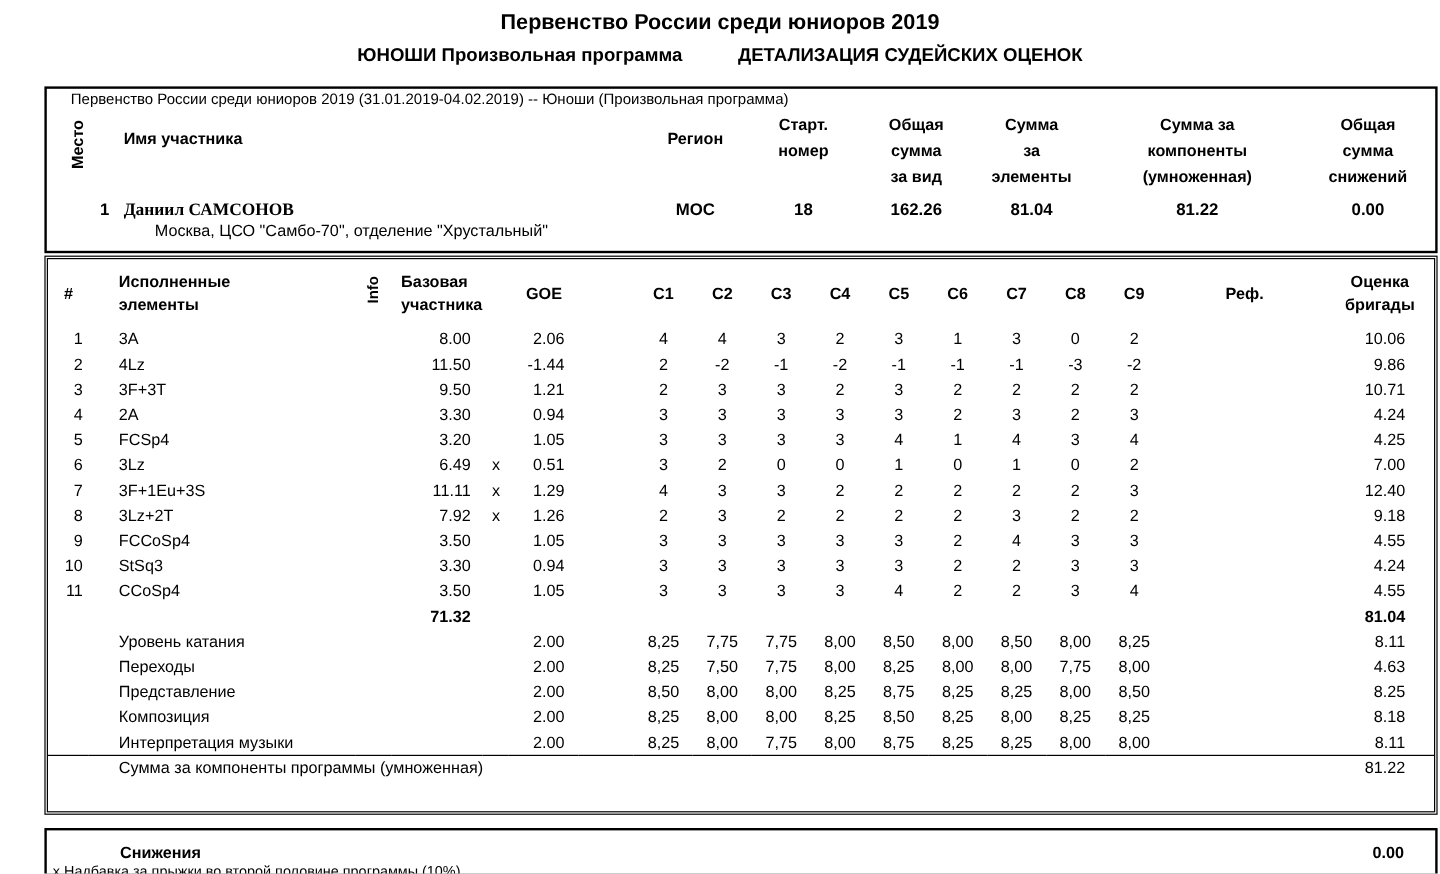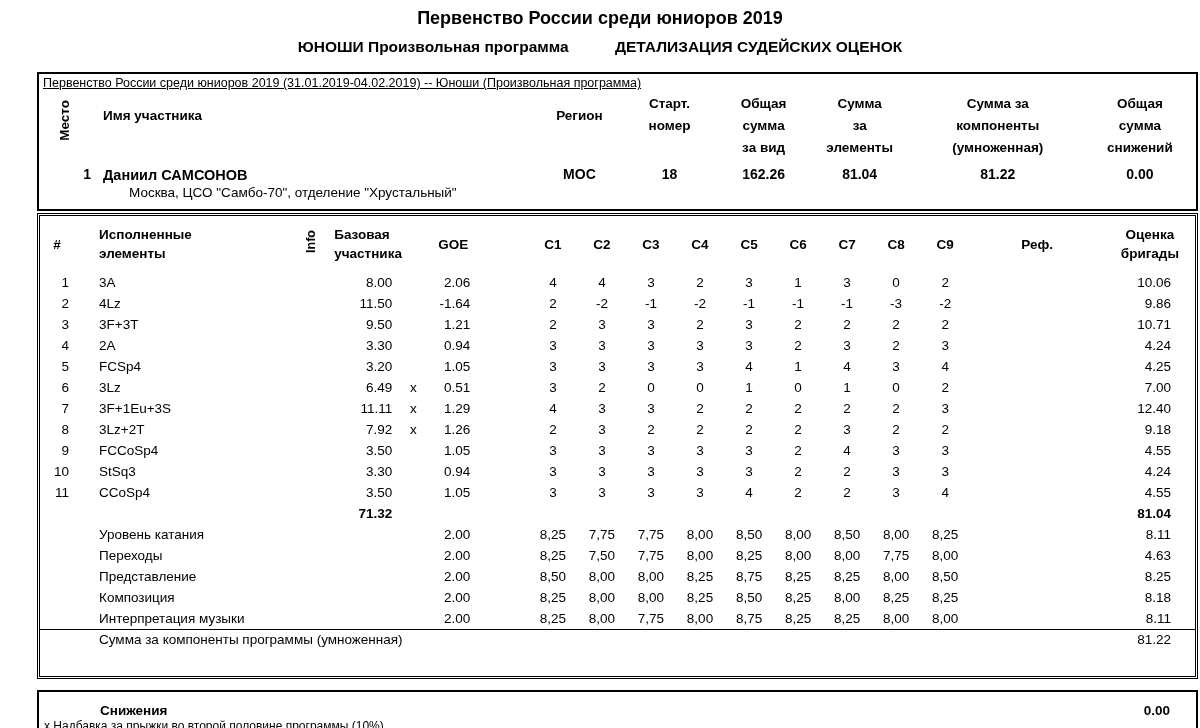--- a/index.html
+++ b/index.html
@@ -11,38 +11,38 @@
   .page-subtitle { position: absolute; top: 38px; left: 0; width: 1200px; text-align: center;
                    font-size: 15.5px; font-weight: bold; }
   .page-subtitle .seg2 { margin-left: 42px; }
 
   .box { position: absolute; left: 37px; width: 1161px; background: #fff; }
   .participant-box { top: 72px; height: 139px; border: 2px solid #000; }
   .elements-box { top: 213px; height: 466px; border: 3px double #000; }
   .deductions-box { top: 690px; height: 40px; border: 2px solid #000;
                     display: flex; align-items: center; justify-content: space-between; }
 
-  .event-line { font-size: 12.5px; line-height: 18px; height: 18px; padding-left: 4px;
-                white-space: nowrap; overflow: hidden; text-decoration: underline; }
+  .event-line { font-size: 12.5px; line-height: 18px; height: 18px; padding-left: 20px;
+                white-space: nowrap; overflow: hidden; }
 
   table { border-collapse: collapse; table-layout: fixed; width: 100%; }
   td, th { overflow: hidden; }
 
   
   .p-table { font-size: 13.5px; }
   .p-table th { font-weight: bold; vertical-align: top; text-align: center;
                 line-height: 22px; white-space: pre-line; padding-top: 1px; }
   .p-table th.th-name { text-align: left; padding-left: 12px; padding-top: 13px; }
   .p-table th.th-region { padding-top: 13px; }
   .p-table th.th-place { vertical-align: middle; padding-bottom: 10px; }
   .p-table .hdr-row { height: 72px; }
   .p-table .val-row td { vertical-align: top; padding-top: 2px; font-weight: bold; font-size: 14px; }
   .p-table .val-row .cell-place { text-align: right; }
   .p-table .val-row .cell-name { text-align: left; padding-left: 12px; }
-  .skater-name { font-size: 14.5px; font-weight: bold; line-height: 18px; }
+  .skater-name { font-size: 14.5px; font-weight: bold; line-height: 18px; font-family: Liberation Serif, serif; }
   .skater-club { font-size: 13.5px; font-weight: normal; line-height: 18px; padding-left: 26px; }
   .ta-c { text-align: center; } .ta-r { text-align: right; } .ta-l { text-align: left; }
 
   
   .vtext { writing-mode: vertical-rl; transform: rotate(180deg); white-space: nowrap;
            display: inline-block; font-weight: bold; }
 
   
   .m-table { font-size: 13.5px; }
   .m-table .hdr-row { height: 56px; }
@@ -200,21 +200,21 @@
           <td class="ta-c"></td>
           <td class="ta-r panel">10.06</td>
         </tr>
 
         <tr>
           <td class="ta-r num">2</td>
           <td class="ta-l name">4Lz</td>
           <td class="ta-c"></td>
           <td class="ta-r base">11.50</td>
           <td class="ta-c"></td>
-          <td class="ta-r goe">-1.64</td>
+          <td class="ta-r goe">-1.44</td>
           <td></td>
           <td class="ta-c">2</td>
           <td class="ta-c">-2</td>
           <td class="ta-c">-1</td>
           <td class="ta-c">-2</td>
           <td class="ta-c">-1</td>
           <td class="ta-c">-1</td>
           <td class="ta-c">-1</td>
           <td class="ta-c">-3</td>
           <td class="ta-c">-2</td>

